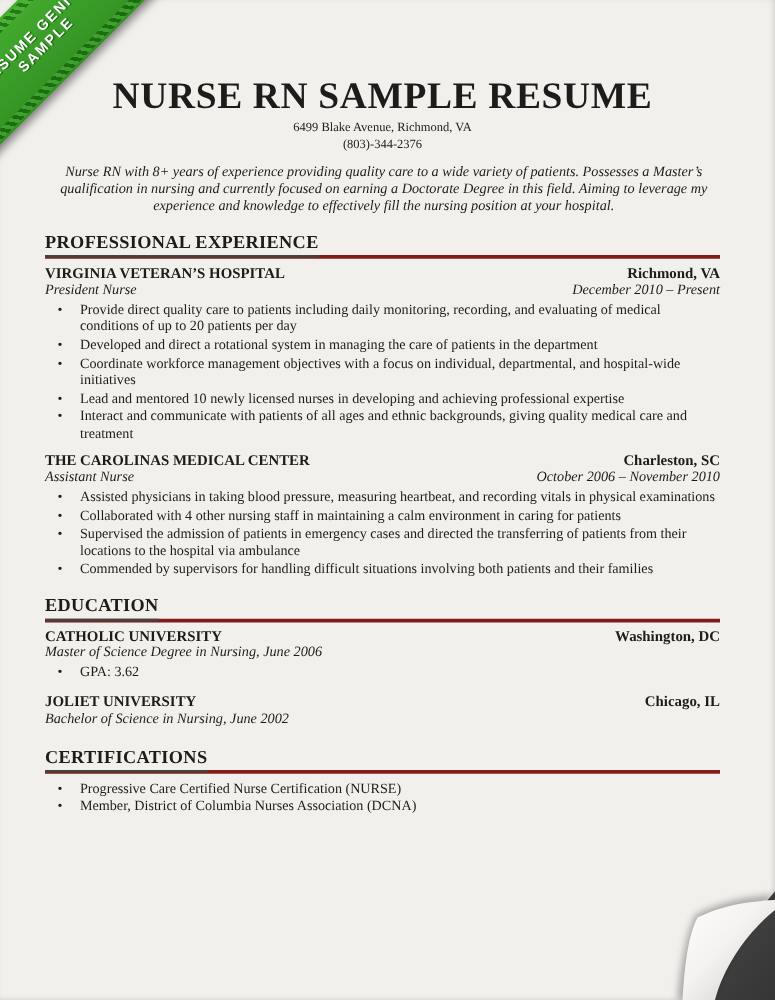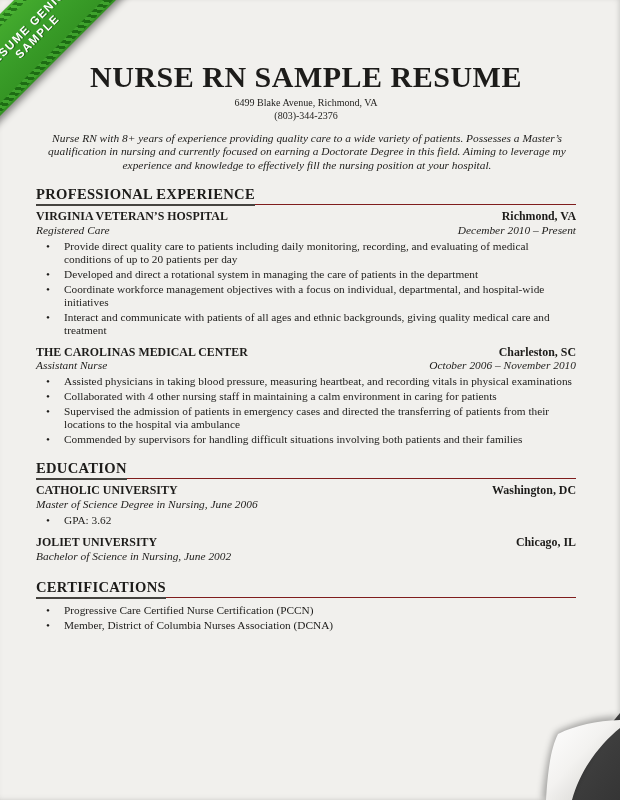--- a/index.html
+++ b/index.html
@@ -39,21 +39,21 @@
     font-style:italic;
     font-size:11.4px;
     line-height:13.4px;
   }
   
   .section{ margin-top:14px; }
   .sec-head{
     font-size:14.6px;
     font-weight:bold;
     letter-spacing:0.3px;
-    border-bottom:1px solid #7f1d1d;
+    border-bottom:3px solid #7f1d1d;
     line-height:17px;
   }
   .sec-head span{
     display:inline-block;
     border-bottom:2px solid #45433f;
     margin-bottom:-2px;
     padding-bottom:1px;
   }
   .entry{ margin-top:5px; }
   .entry-row{
@@ -146,27 +146,28 @@
 
     <div class="section">
       <div class="sec-head"><span>PROFESSIONAL EXPERIENCE</span></div>
 
       <div class="entry">
         <div class="entry-row">
           <span class="entry-name">VIRGINIA VETERAN’S HOSPITAL</span>
           <span class="entry-loc">Richmond, VA</span>
         </div>
         <div class="entry-row">
-          <span class="entry-role">Registered Care</span>
+          <span class="entry-role">President Nurse</span>
           <span class="entry-dates">December 2010 – Present</span>
         </div>
         <ul class="bullets">
           <li>Provide direct quality care to patients including daily monitoring, recording, and evaluating of medical conditions of up to 20 patients per day</li>
           <li>Developed and direct a rotational system in managing the care of patients in the department</li>
           <li>Coordinate workforce management objectives with a focus on individual, departmental, and hospital-wide initiatives</li>
+          <li>Lead and mentored 10 newly licensed nurses in developing and achieving professional expertise</li>
           <li>Interact and communicate with patients of all ages and ethnic backgrounds, giving quality medical care and treatment</li>
         </ul>
       </div>
 
       <div class="entry" style="margin-top:8px;">
         <div class="entry-row">
           <span class="entry-name">THE CAROLINAS MEDICAL CENTER</span>
           <span class="entry-loc">Charleston, SC</span>
         </div>
         <div class="entry-row">
@@ -205,21 +206,21 @@
         </div>
         <div class="entry-row">
           <span class="entry-role">Bachelor of Science in Nursing, June 2002</span>
         </div>
       </div>
     </div>
 
     <div class="section" style="margin-top:16px;">
       <div class="sec-head"><span>CERTIFICATIONS</span></div>
       <ul class="bullets" style="margin-top:6px;">
-        <li>Progressive Care Certified Nurse Certification (PCCN)</li>
+        <li>Progressive Care Certified Nurse Certification (NURSE)</li>
         <li>Member, District of Columbia Nurses Association (DCNA)</li>
       </ul>
     </div>
 
   </div>
 
   <svg class="curl" viewBox="0 0 130 130" xmlns="http://www.w3.org/2000/svg">
     <defs>
       <linearGradient id="curlGrad" x1="0" y1="0" x2="1" y2="1">
         <stop offset="0" stop-color="#ffffff"></stop>

